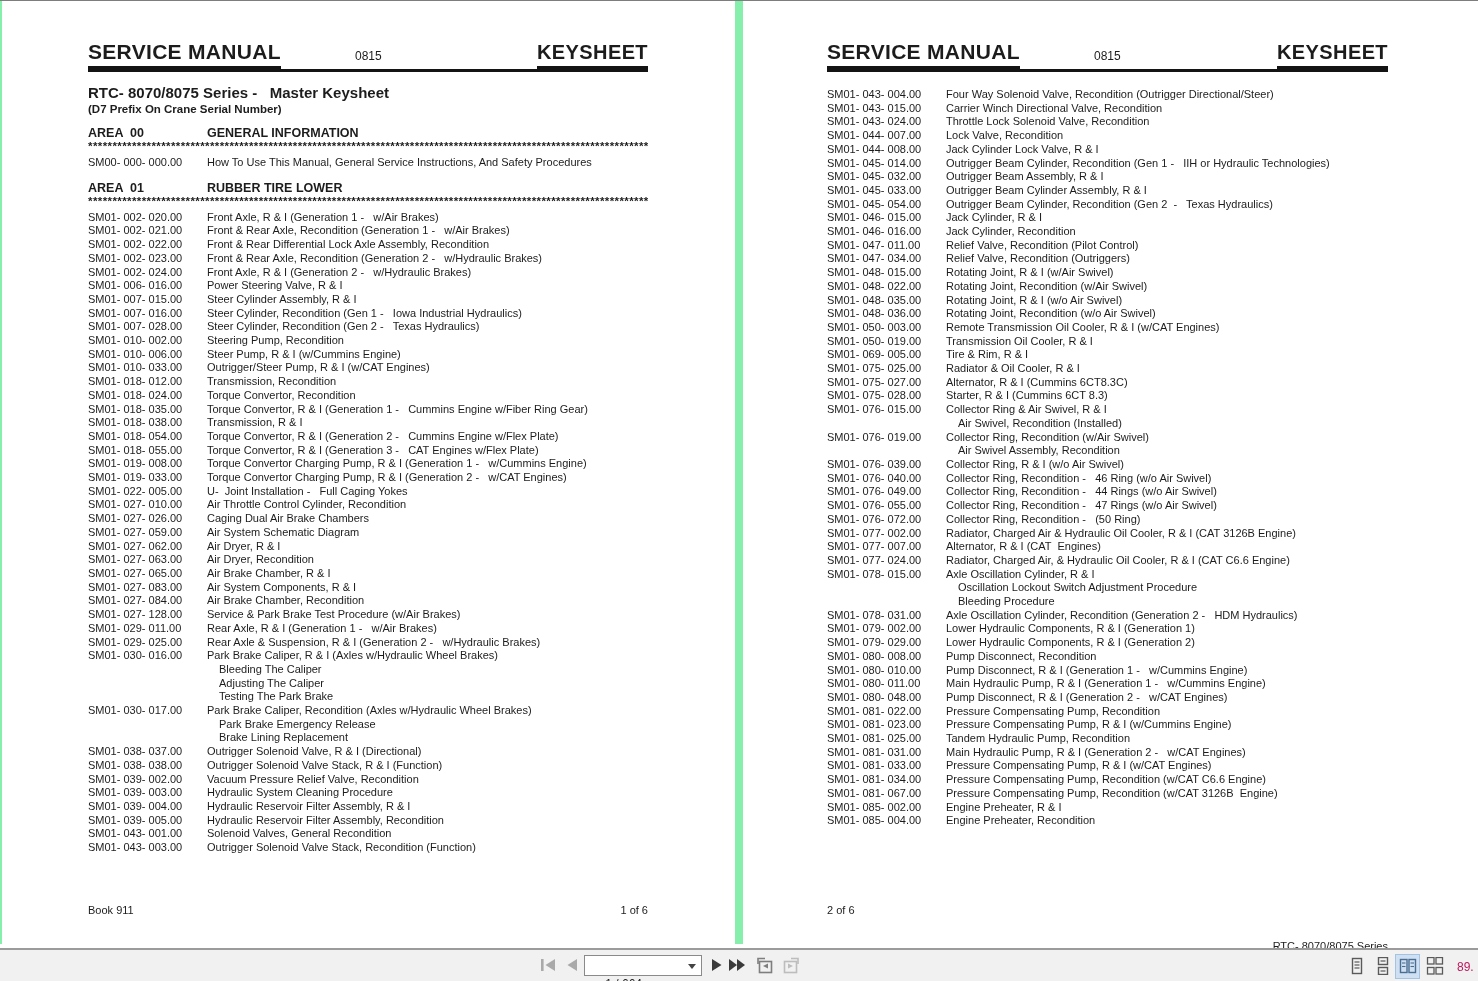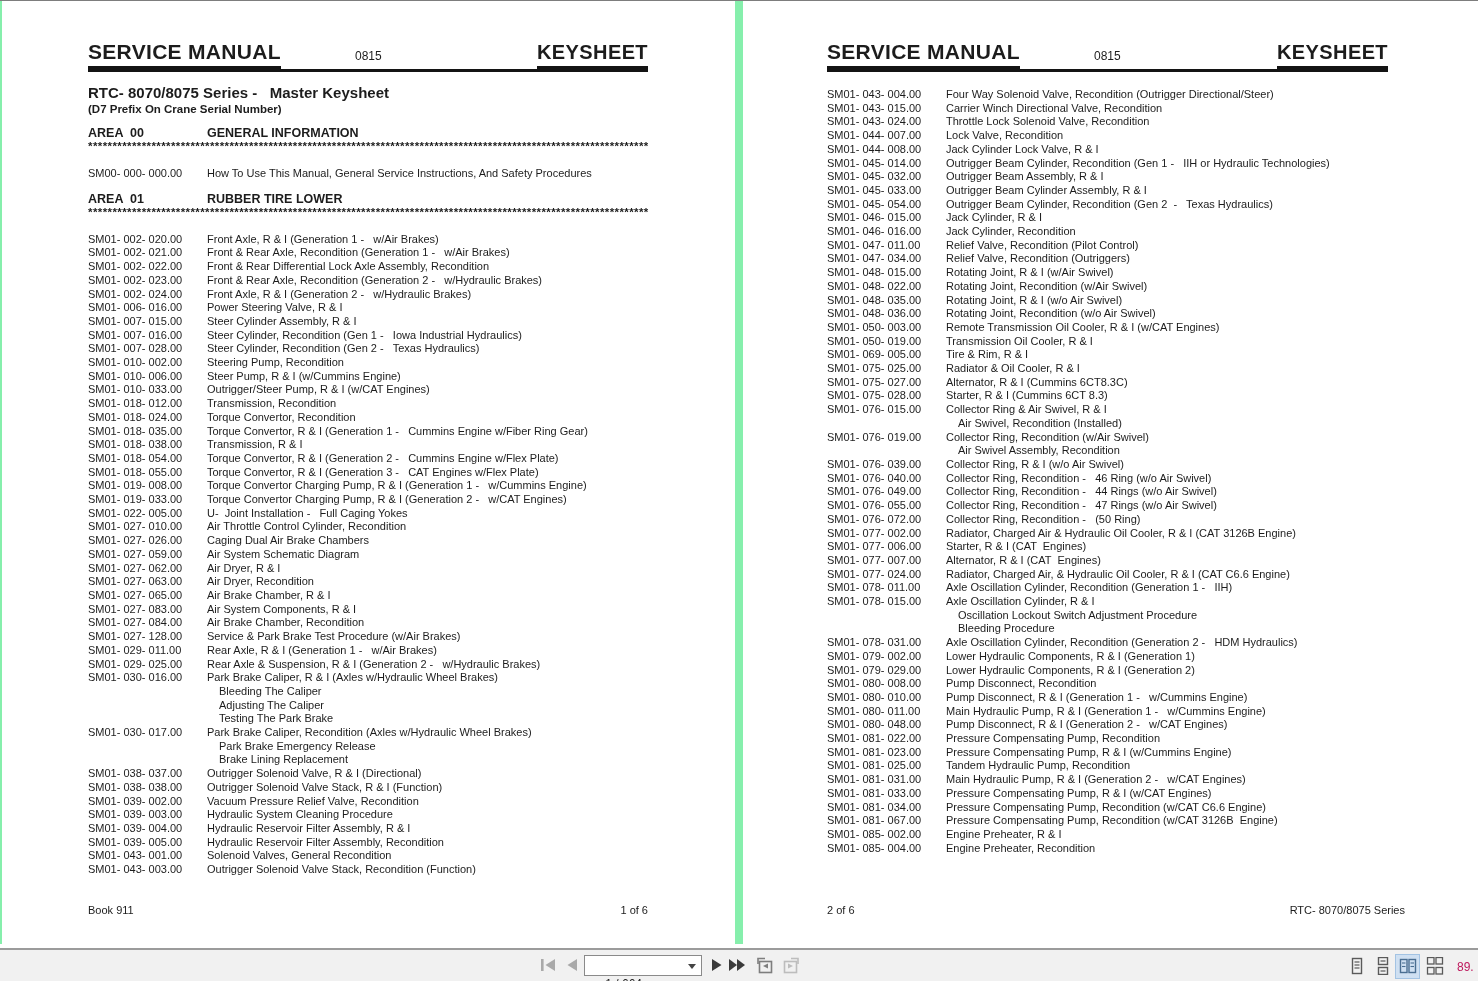--- a/index.html
+++ b/index.html
@@ -42,30 +42,30 @@
   .pright .sections{margin-top:16px;}
 
   .area-row{margin-top:11px;font-size:12.5px;font-weight:bold;display:flex;white-space:pre;}
   .area-word{display:inline-block;width:42px;flex:none;}
   .area-num{display:inline-block;width:77px;flex:none;}
   .area-title{flex:none;}
   .stars{
     font-size:11.5px;font-weight:bold;line-height:10px;height:10px;
     overflow:hidden;white-space:nowrap;margin-top:1px;letter-spacing:.4px;
   }
-  .rows{margin-top:16px;}
+  .rows{margin-top:5px;}
   .row{font-size:11px;line-height:13.7px;display:flex;white-space:pre;}
   .row .code{width:119px;flex:none;white-space:pre;}
   .row .desc{flex:none;white-space:pre;}
   .row.sub .desc{padding-left:131px;}
 
   .footer-left{position:absolute;top:903px;font-size:11px;white-space:pre;}
   .footer-right{position:absolute;top:903px;font-size:11px;white-space:pre;}
   .pleft  .footer-left{left:86px;}  .pleft  .footer-right{right:87px;}
-  .pright .footer-left{left:84px;}  .pright .footer-right{right:73px;}
+  .pright .footer-left{left:84px;}  .pright .footer-right{right:90px;margin-top:36px;}
 
   
   .toolbar{
     position:absolute;left:0;top:948px;width:1478px;height:33px;
     background:#f1f1f1;border-top:2px solid #9b9b9b;box-sizing:border-box;overflow:hidden;
   }
   .tb-btn{position:absolute;top:8px;width:22px;height:16px;cursor:pointer;background:none;border:none;padding:0;}
   .page-box{
     position:absolute;left:584px;top:5px;width:118px;height:21px;
     background:#ffffff;border:1px solid #8a8a8a;box-sizing:border-box;
@@ -197,24 +197,22 @@
             <div class="row"><span class="code">SM01- 076- 015.00</span><span class="desc">Collector Ring &amp; Air Swivel, R &amp; I</span></div>
             <div class="row sub"><span class="desc">Air Swivel, Recondition (Installed)</span></div>
             <div class="row"><span class="code">SM01- 076- 019.00</span><span class="desc">Collector Ring, Recondition (w/Air Swivel)</span></div>
             <div class="row sub"><span class="desc">Air Swivel Assembly, Recondition</span></div>
             <div class="row"><span class="code">SM01- 076- 039.00</span><span class="desc">Collector Ring, R &amp; I (w/o Air Swivel)</span></div>
             <div class="row"><span class="code">SM01- 076- 040.00</span><span class="desc">Collector Ring, Recondition -   46 Ring (w/o Air Swivel)</span></div>
             <div class="row"><span class="code">SM01- 076- 049.00</span><span class="desc">Collector Ring, Recondition -   44 Rings (w/o Air Swivel)</span></div>
             <div class="row"><span class="code">SM01- 076- 055.00</span><span class="desc">Collector Ring, Recondition -   47 Rings (w/o Air Swivel)</span></div>
             <div class="row"><span class="code">SM01- 076- 072.00</span><span class="desc">Collector Ring, Recondition -   (50 Ring)</span></div>
             <div class="row"><span class="code">SM01- 077- 002.00</span><span class="desc">Radiator, Charged Air &amp; Hydraulic Oil Cooler, R &amp; I (CAT 3126B Engine)</span></div>
-            <div class="row"><span class="code">SM01- 077- 006.00</span><span class="desc">Starter, R &amp; I (CAT  Engines)</span></div>
             <div class="row"><span class="code">SM01- 077- 007.00</span><span class="desc">Alternator, R &amp; I (CAT  Engines)</span></div>
             <div class="row"><span class="code">SM01- 077- 024.00</span><span class="desc">Radiator, Charged Air, &amp; Hydraulic Oil Cooler, R &amp; I (CAT C6.6 Engine)</span></div>
-            <div class="row"><span class="code">SM01- 078- 011.00</span><span class="desc">Axle Oscillation Cylinder, Recondition (Generation 1 -   IIH)</span></div>
             <div class="row"><span class="code">SM01- 078- 015.00</span><span class="desc">Axle Oscillation Cylinder, R &amp; I</span></div>
             <div class="row sub"><span class="desc">Oscillation Lockout Switch Adjustment Procedure</span></div>
             <div class="row sub"><span class="desc">Bleeding Procedure</span></div>
             <div class="row"><span class="code">SM01- 078- 031.00</span><span class="desc">Axle Oscillation Cylinder, Recondition (Generation 2 -   HDM Hydraulics)</span></div>
             <div class="row"><span class="code">SM01- 079- 002.00</span><span class="desc">Lower Hydraulic Components, R &amp; I (Generation 1)</span></div>
             <div class="row"><span class="code">SM01- 079- 029.00</span><span class="desc">Lower Hydraulic Components, R &amp; I (Generation 2)</span></div>
             <div class="row"><span class="code">SM01- 080- 008.00</span><span class="desc">Pump Disconnect, Recondition</span></div>
             <div class="row"><span class="code">SM01- 080- 010.00</span><span class="desc">Pump Disconnect, R &amp; I (Generation 1 -   w/Cummins Engine)</span></div>
             <div class="row"><span class="code">SM01- 080- 011.00</span><span class="desc">Main Hydraulic Pump, R &amp; I (Generation 1 -   w/Cummins Engine)</span></div>
             <div class="row"><span class="code">SM01- 080- 048.00</span><span class="desc">Pump Disconnect, R &amp; I (Generation 2 -   w/CAT Engines)</span></div>

